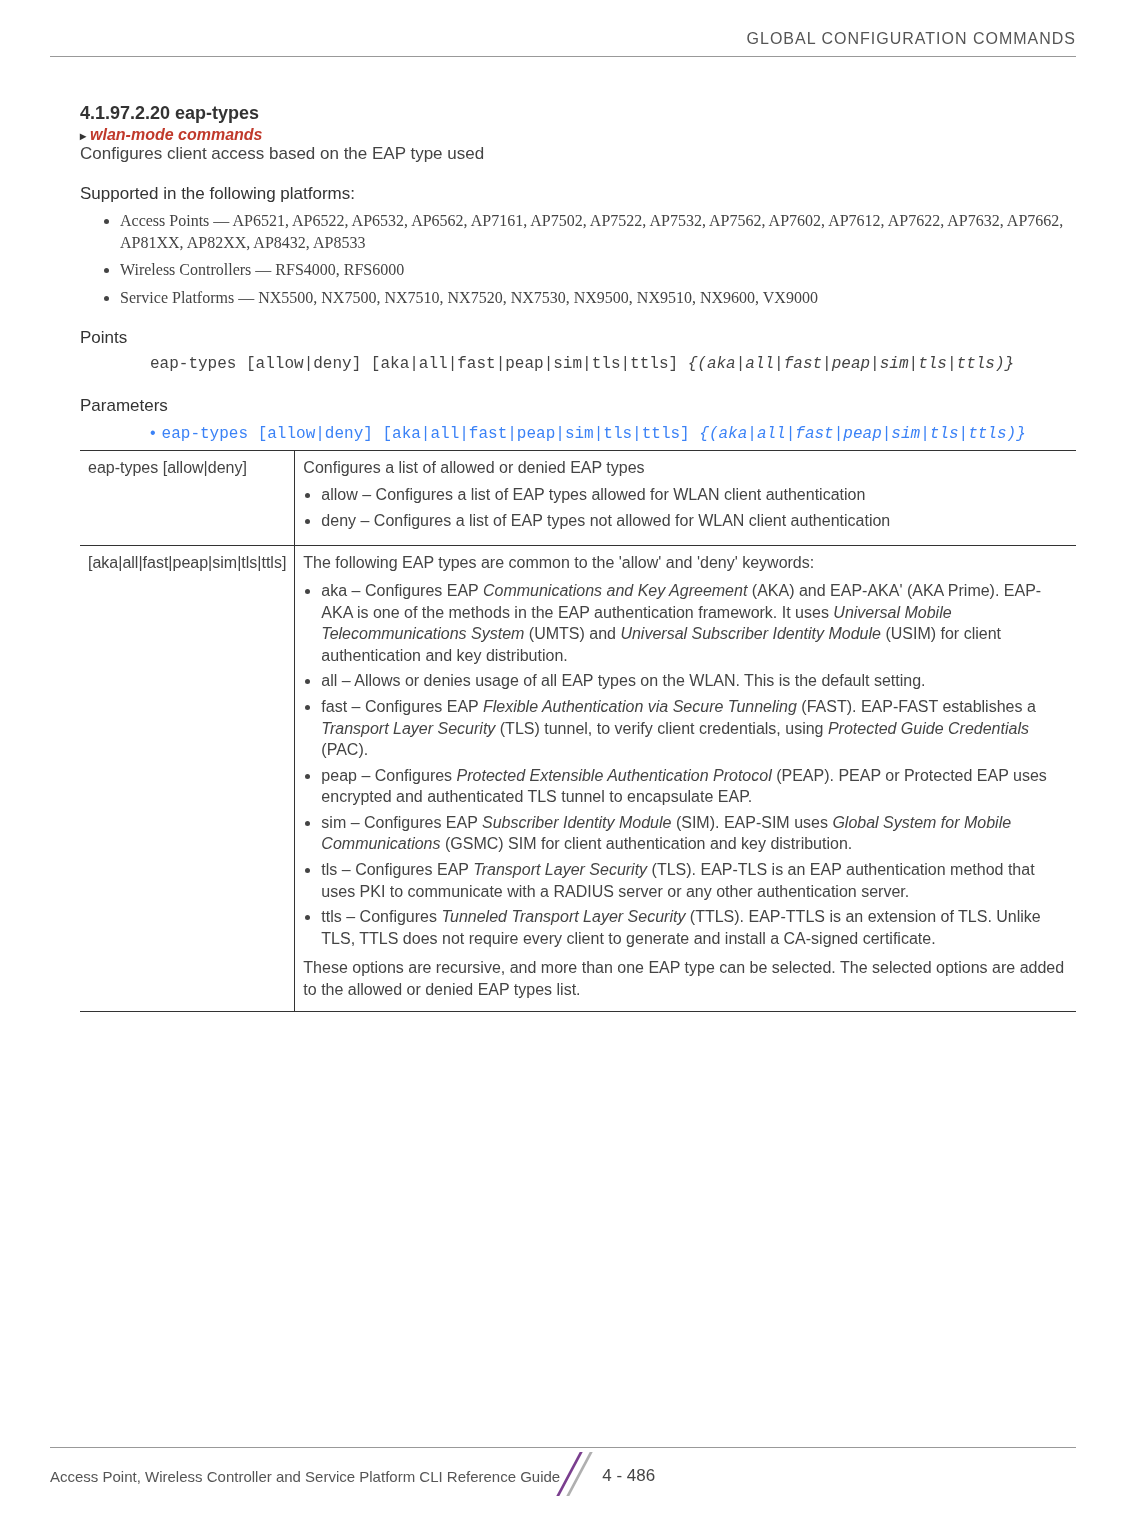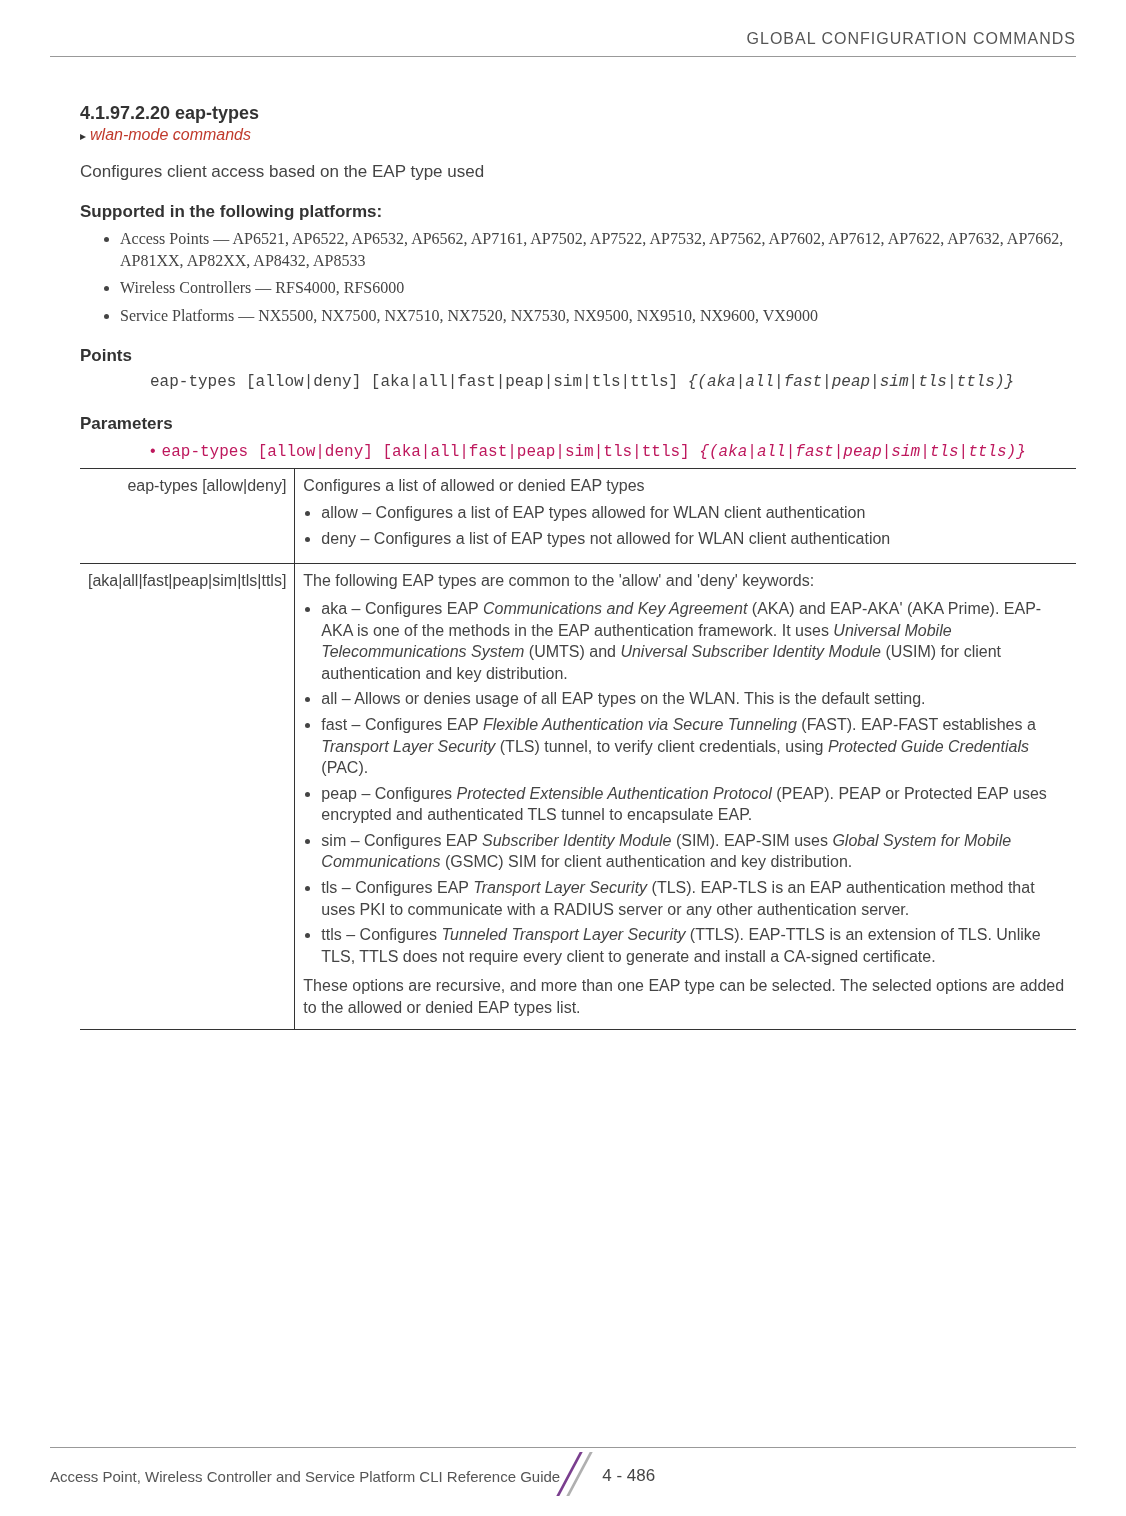--- a/index.html
+++ b/index.html
@@ -38,36 +38,36 @@
   }
   .section-num {
     font-weight: bold;
     font-size: 18px;
     margin-bottom: 2px;
   }
   .breadcrumb {
     color: #c0392b;
     font-style: italic;
     font-size: 16px;
-    margin-bottom: 18px;
+    font-weight: bold;
   }
   .breadcrumb::before {
     content: "▸";
     color: #333;
     font-style: normal;
     margin-right: 4px;
     font-size: 12px;
   }
   .intro {
     font-size: 17px;
     color: #444;
     margin-bottom: 16px;
   }
   .subhead {
-    font-weight: bold;
+    font-weight: normal;
     font-size: 17px;
     margin-top: 20px;
     margin-bottom: 6px;
   }
   ul.platforms {
     margin: 4px 0 14px 40px;
     padding: 0;
   }
   ul.platforms li {
     font-size: 16px;
@@ -85,21 +85,21 @@
     color: #444;
   }
   .code-block .ital {
     font-style: italic;
   }
   .param-line {
     font-family: "Courier New", monospace;
     font-size: 16px;
     margin-left: 70px;
     line-height: 1.35;
-    color: #be185d;
+    color: #3b82f6;
   }
   .param-line .bullet {
     font-family: Arial, sans-serif;
     margin-right: 6px;
   }
   .param-line .ital {
     font-style: italic;
   }
   table.params {
     border-collapse: collapse;
@@ -111,21 +111,20 @@
     border-bottom: 1px solid #333;
     vertical-align: top;
     padding: 6px 8px 10px 8px;
     font-size: 16px;
     color: #444;
     line-height: 1.35;
   }
   table.params td.left {
     width: 180px;
     border-right: 1px solid #333;
-    text-align: right;
   }
   table.params ul {
     margin: 6px 0 0 0;
     padding-left: 18px;
   }
   table.params ul li {
     margin-bottom: 4px;
   }
   .ital { font-style: italic; }
   .footer {

